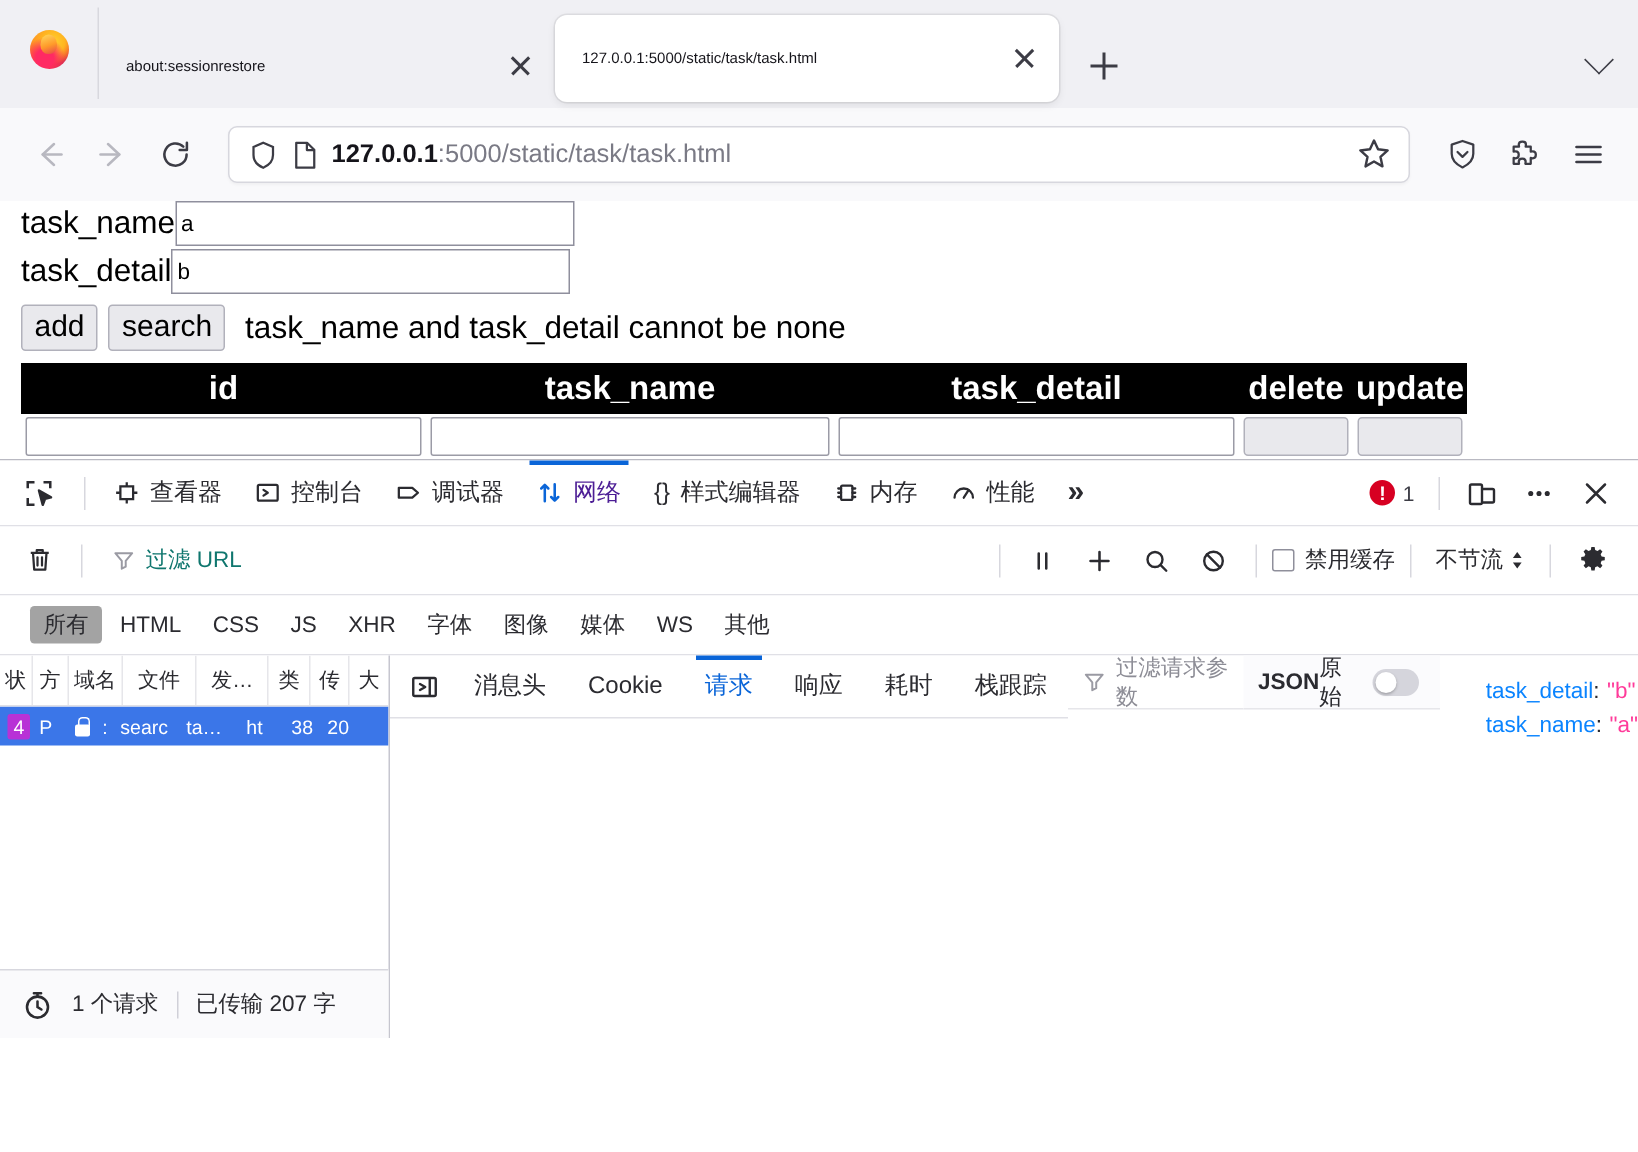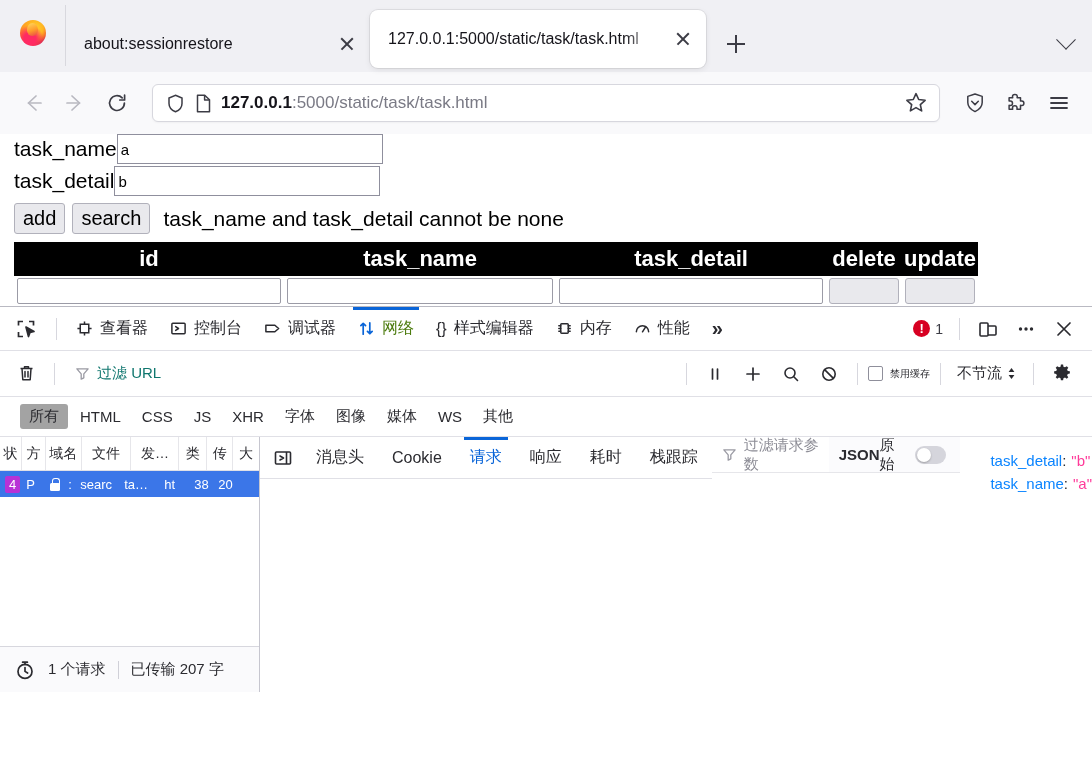--- a/index.html
+++ b/index.html
@@ -47,21 +47,21 @@
   }
   .tab.inactive { width:304px; }
   .tab.active {
     width:336px; background:#ffffff;
     box-shadow:0 0 0 1px rgba(0,0,0,.07), 0 2px 6px rgba(0,0,0,.08);
     border-radius:8px;
     margin-bottom:4px; height:58px;
   }
   .tab-title {
     flex:1; min-width:0; white-space:nowrap; overflow:hidden;
-    font-size:16px; color:#15141a;
+    font-size:10px; color:#15141a;
   }
   .tab.active .tab-title{
     -webkit-mask-image: linear-gradient(to right, #000 86%, rgba(0,0,0,0) 100%);
     mask-image: linear-gradient(to right, #000 86%, rgba(0,0,0,0) 100%);
   }
   .tab-close {
     width:22px; height:22px; flex:0 0 22px; position:relative; cursor:pointer;
   }
   .tab-close::before, .tab-close::after{
     content:""; position:absolute; left:3px; top:10px; width:16px; height:1.6px;
@@ -167,21 +167,21 @@
     width:40px; height:34px; display:flex; align-items:center; justify-content:center;
     cursor:pointer; margin-right:2px;
   }
   .vsep{ width:1px; height:22px; background:#d7d7de; margin:0 8px; }
   .dt-tabs{ display:flex; align-items:center; height:44px; }
   .dt-tab{
     display:flex; align-items:center; gap:7px; padding:0 11px; height:44px;
     font-size:16px; color:#2b2b30; cursor:pointer; position:relative;
     white-space:nowrap;
   }
-  .dt-tab.active{ color:#4d7c0f;justify-content:space-between; }
+  .dt-tab.active{ color:#4c1d95;justify-content:space-between; }
   .dt-tab.active::after{
     content:""; position:absolute; left:6px; right:6px; top:0; height:3px;
     background:#0a65d8;
   }
   .dt-right{ margin-left:auto; display:flex; align-items:center; gap:2px; }
   .err-badge{ display:flex; align-items:center; gap:5px; padding:0 6px; cursor:pointer; }
   .err-dot{
     width:17px; height:17px; border-radius:50%; background:#d70022; color:#fff;
     font-size:13px; font-weight:700; display:flex; align-items:center; justify-content:center;
     line-height:1;
@@ -193,21 +193,21 @@
   }
 
   .net-toolbar{
     height:46px; display:flex; align-items:center; padding:0 12px 0 8px;
     border-bottom:1px solid #e0e0e6; background:#fff; gap:2px;
   }
   .filter-input{
     flex:1; display:flex; align-items:center; gap:7px; height:30px;
     padding-left:10px; font-size:15px; color:#0f766e; cursor:text;
   }
-  .chk-label{ display:flex; align-items:center; gap:7px; font-size:10px; color:#2b2b30; cursor:pointer; }
+  .chk-label{ display:flex; align-items:center; gap:7px; font-size:15px; color:#2b2b30; cursor:pointer; }
   .chk{ width:15px; height:15px; border:1.6px solid #8f8f9b; border-radius:2px; background:#fff; }
   .throttle{ display:flex; align-items:center; gap:4px; font-size:15px; color:#2b2b30; cursor:pointer; padding:0 6px;}
 
   .type-filters{
     height:40px; display:flex; align-items:center; gap:3px; padding:0 20px;
     border-bottom:1px solid #e0e0e6; background:#fff;
   }
   .pill{
     font-size:15px; color:#2b2b30; padding:3px 9px; border-radius:3px; cursor:pointer;
   }

